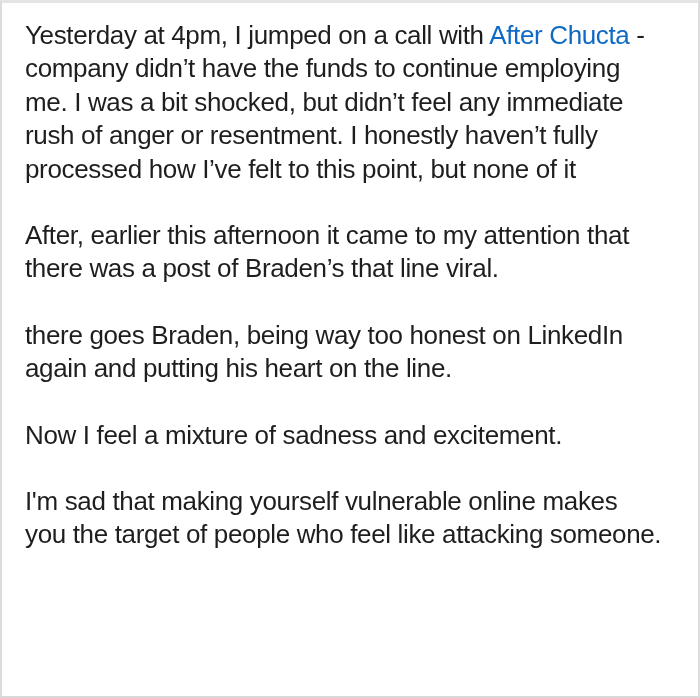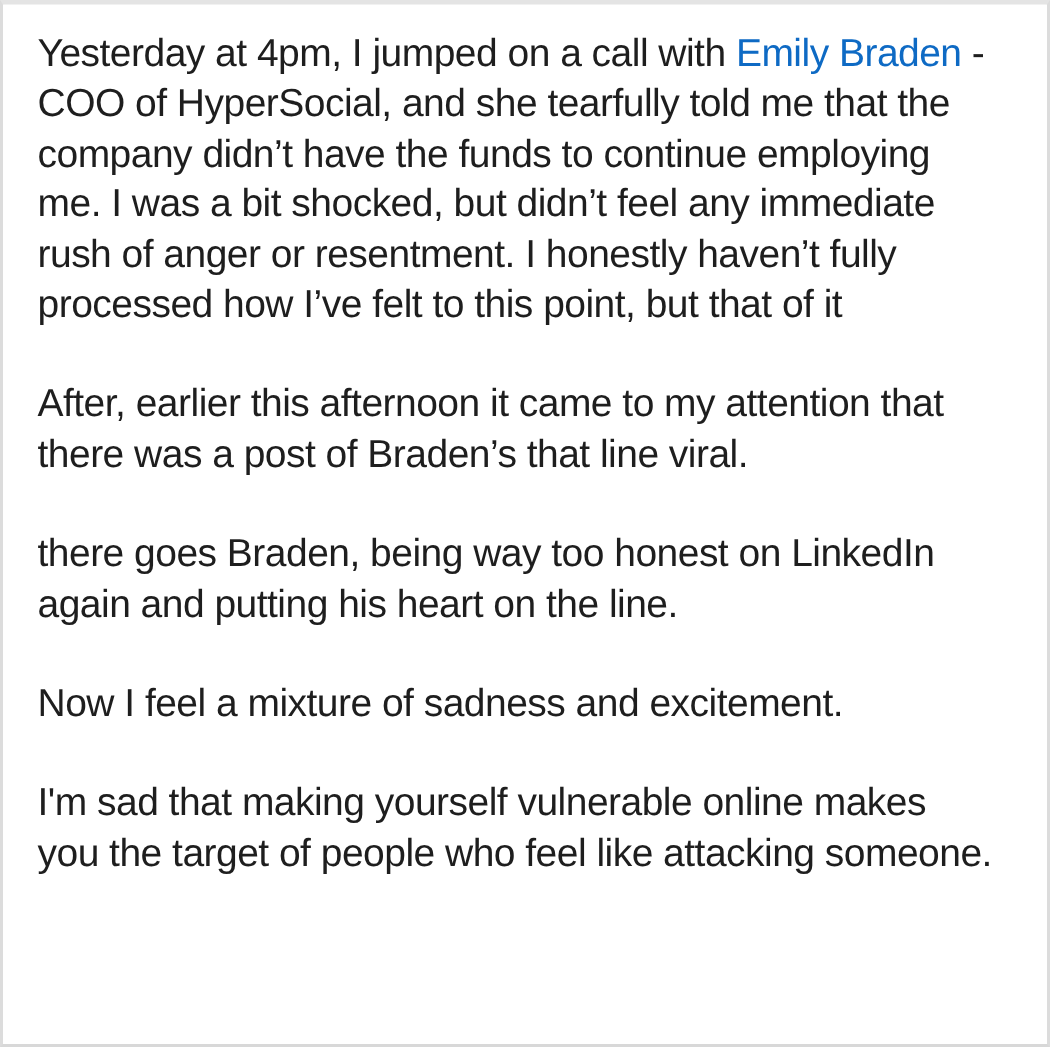--- a/index.html
+++ b/index.html
@@ -37,26 +37,25 @@
     color: var(--link-color, #0e6ac4);
     cursor: pointer;
   }
 </style>
 </head>
 <body>
 
 <div class="post-card">
   <div>
       <div class="para">
-        <div class="line"><span>Yesterday at 4pm, I jumped on a call with </span><span class="mention">Emily Braden</span><span> -</span></div>
-        <div class="line"><span>COO of HyperSocial, and she tearfully told me that the</span></div>
+        <div class="line"><span>Yesterday at 4pm, I jumped on a call with </span><span class="mention">After Chucta</span><span> -</span></div>
         <div class="line"><span>company didn’t have the funds to continue employing</span></div>
         <div class="line"><span>me. I was a bit shocked, but didn’t feel any immediate</span></div>
         <div class="line"><span>rush of anger or resentment. I honestly haven’t fully</span></div>
-        <div class="line"><span>processed how I’ve felt to this point, but that of it</span></div>
+        <div class="line"><span>processed how I’ve felt to this point, but none of it</span></div>
       </div>
       <div class="para">
         <div class="line"><span>After, earlier this afternoon it came to my attention that</span></div>
         <div class="line"><span>there was a post of Braden’s that line viral.</span></div>
       </div>
       <div class="para">
         <div class="line"><span>there goes Braden, being way too honest on LinkedIn</span></div>
         <div class="line"><span>again and putting his heart on the line.</span></div>
       </div>
       <div class="para">

